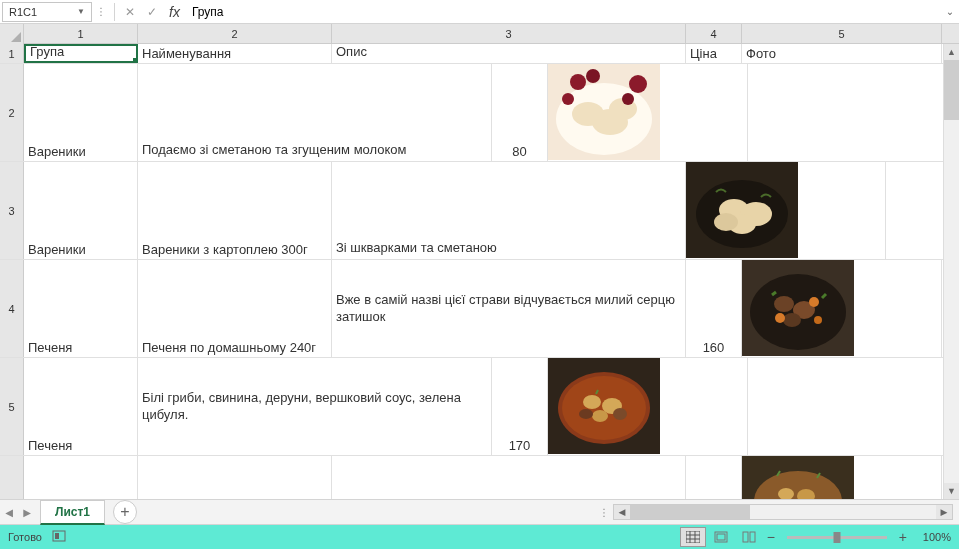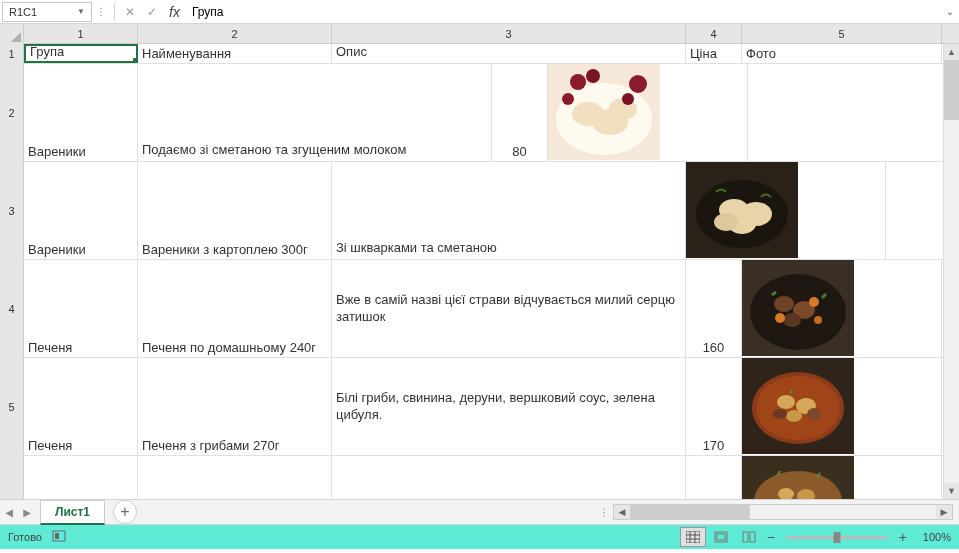--- a/index.html
+++ b/index.html
@@ -405,23 +405,20 @@
             <path d="M80 38 L84 34" stroke="#4a7a2a" stroke-width="3"></path>
           </svg>
       </div>
     </div>
   </div>
 
   <div class="grid-row row-h-data">
     <div class="row-header">5</div>
     <div class="cell c1">
         <span>Печеня</span>
-      </div>
-    <div class="cell c2">
-        <span>Печеня з грибами 270г</span>
       </div>
     <div class="cell c3" style="align-items:center">
         <span>Білі гриби, свинина, деруни, вершковий соус, зелена цибуля.</span>
       </div>
     <div class="cell c4">
         <span>170</span>
       </div>
     <div class="cell c5">
       <div class="food-img">
         <svg viewBox="0 0 112 96">

